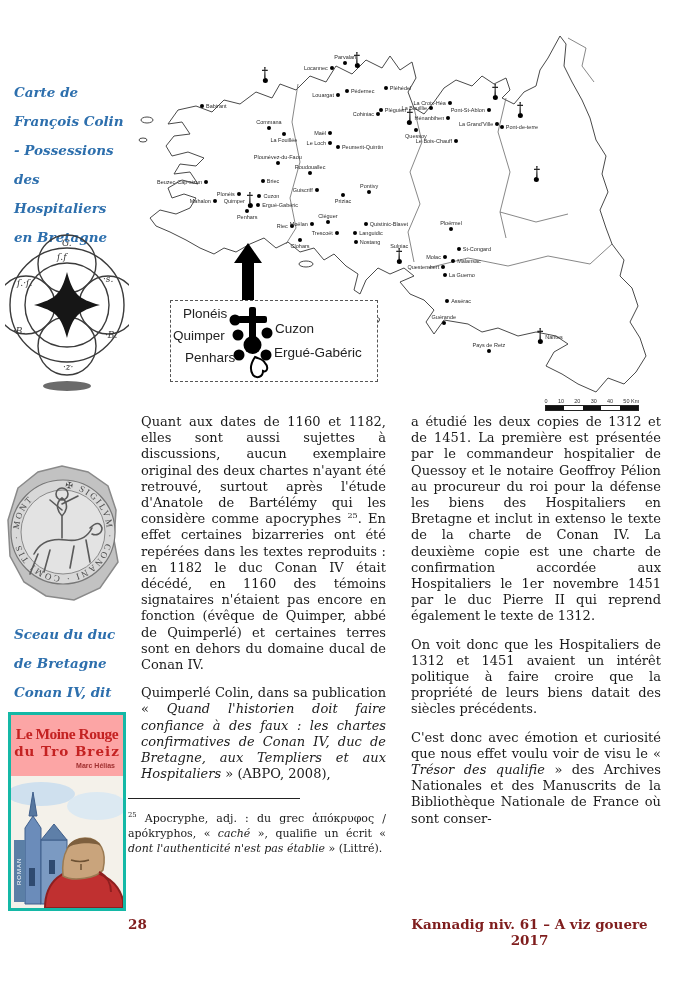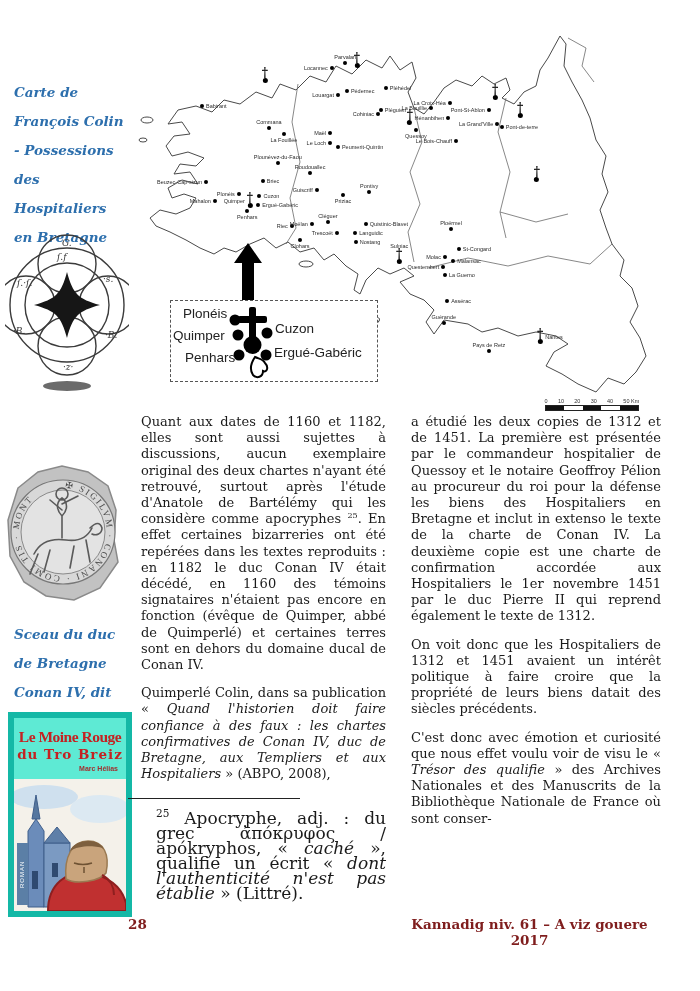--- a/index.html
+++ b/index.html
@@ -41,32 +41,32 @@
   #arrow{left:96px;top:221px;}
 
   
   .col{font-size:13px;line-height:16.2px;text-align:justify;}
   #col-left{left:128px;top:414px;width:258px;}
   #col-right{left:398px;top:414px;width:263px;}
   .col p{margin:0 0 12px 13px;}
   .seg-i{font-style:italic;}
   .seg-sup{vertical-align:super;font-size:0.62em;line-height:0;}
   #footnote-rule{border:none;border-top:1.2px solid #222;width:172px;margin:16px 0 12px 0;}
-  #footnote{font-size:17px;line-height:15px;text-align:justify;margin-left:28px;}
+  #footnote{font-size:11px;line-height:15px;text-align:justify;}
   #banner{background:#3c80c1;border:1px solid #2a6099;color:#ffffff;text-align:center;
     font-family:"Liberation Sans",sans-serif;font-weight:bold;font-size:15px;
     padding:3px 0 4px 0;margin:4px 0 14px 0;letter-spacing:0.5px;}
 
   
   .blue-bold{color:#7f1d1d;font-weight:bold;}
   #page-number{left:128px;top:916px;font-size:13.5px;}
   #footer-text{left:398px;top:916px;width:263px;text-align:center;font-size:13.5px;}
 
   
-  #book{left:8px;top:712px;width:112px;height:193px;border:6px solid #14b8a6;background:#5eead4;overflow:hidden;}
+  #book{left:8px;top:712px;width:112px;height:193px;border:3px solid #14b8a6;background:#fca5a5;overflow:hidden;}
   #book-title1{color:#c42222;font-weight:bold;font-size:15.5px;text-align:center;margin-top:10px;
     font-family:"Liberation Serif",serif;letter-spacing:-0.5px;}
   #book-title2{color:#c42222;font-weight:bold;font-size:13.5px;text-align:center;letter-spacing:1px;
     font-family:"DejaVu Serif",serif;}
   #book-author{color:#a03030;font-weight:bold;font-size:7px;text-align:right;margin:3px 8px 0 0;
     font-family:"Liberation Sans",sans-serif;}
   #book-spine{position:absolute;left:3px;bottom:6px;width:11px;height:62px;background:#5b7fa6;
     color:#fff;font-size:6px;font-family:"Liberation Sans",sans-serif;
     writing-mode:vertical-rl;transform:rotate(180deg);text-align:center;letter-spacing:1px;line-height:11px;}
 </style>

